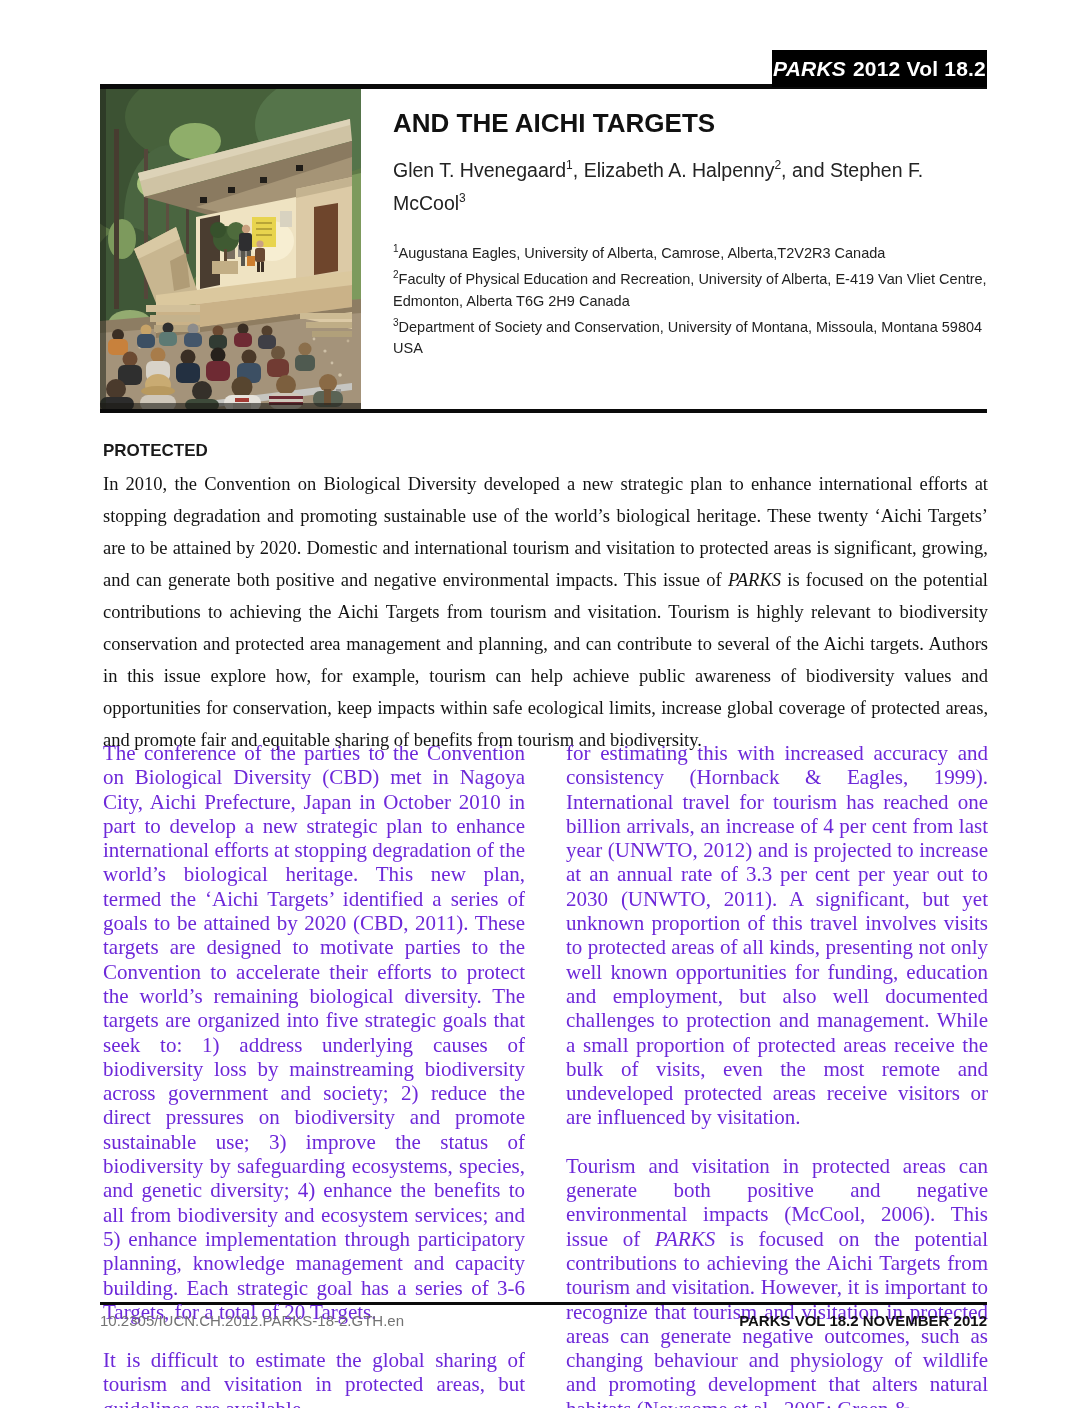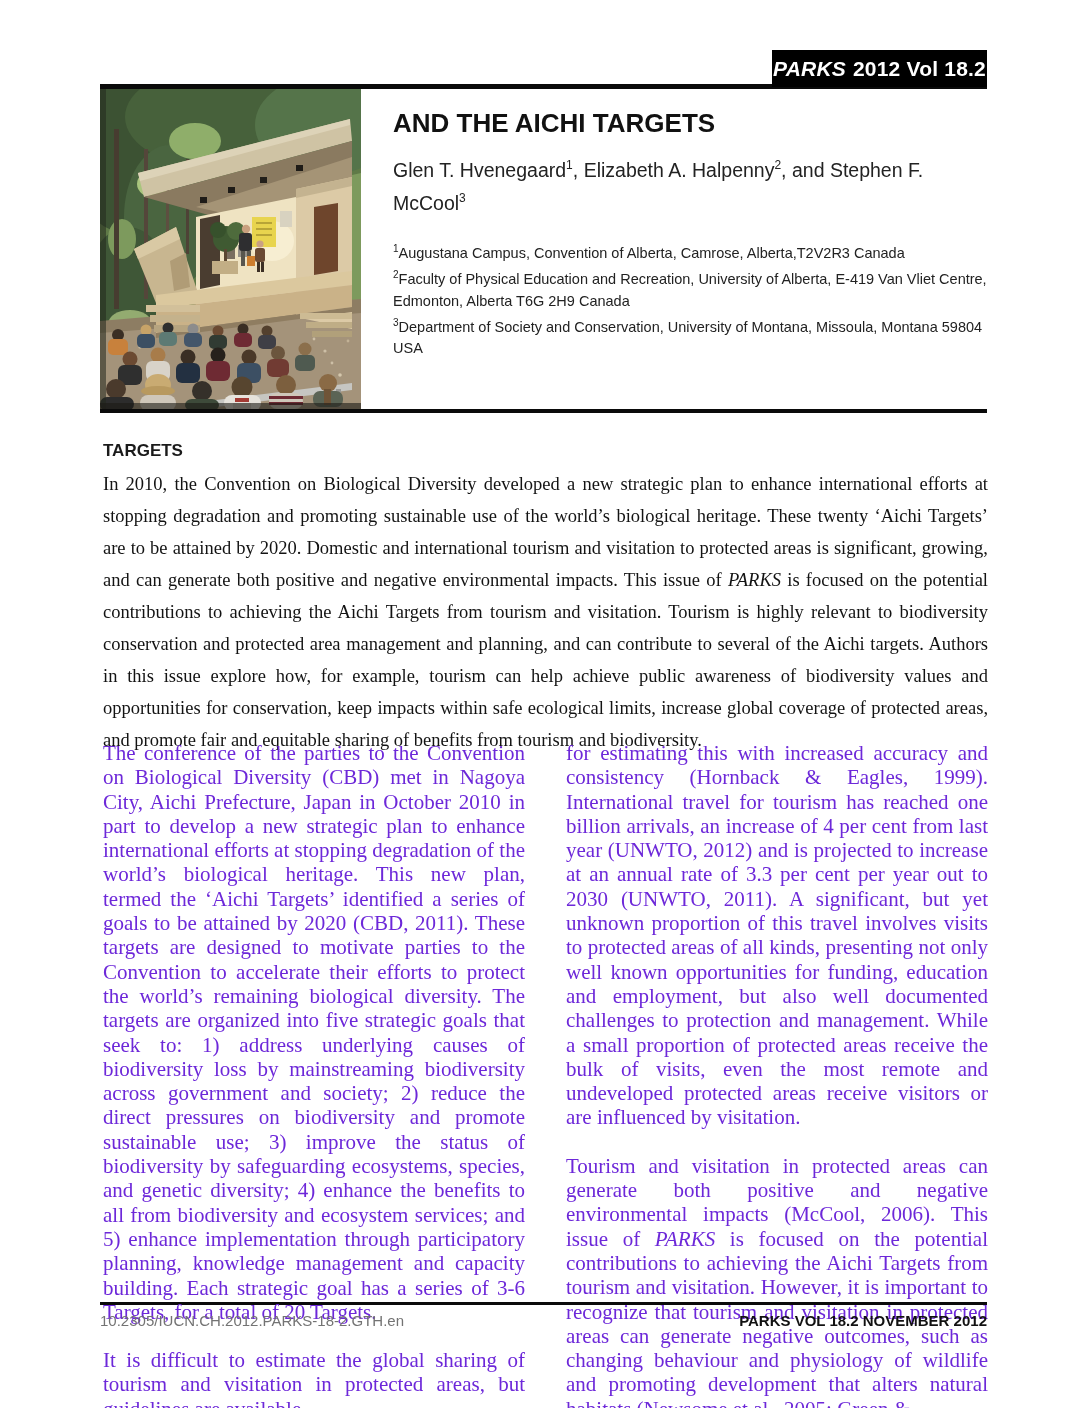--- a/index.html
+++ b/index.html
@@ -201,28 +201,28 @@
 
     <rect x="0" y="0" width="6" height="320" fill="#23281e" opacity="0.55"></rect>
     <rect x="0" y="314" width="261" height="6" fill="#1c1a16" opacity="0.6"></rect>
   </svg>
 </div>
 
 <div class="title-block">
   <div class="title-line">AND THE AICHI TARGETS</div>
   <div class="byline"><span>Glen T. Hvenegaard</span><sup>1</sup><span>, </span><span>Elizabeth A. Halpenny</span><sup>2</sup><span>, and </span><span>Stephen F. McCool</span><sup>3</sup></div>
   <div class="affils">
-    <div><sup>1</sup><span>Augustana Campus, Convention of Alberta, Camrose, Alberta,T2V2R3 Canada</span></div>
+    <div><sup>1</sup><span>Augustana Eagles, University of Alberta, Camrose, Alberta,T2V2R3 Canada</span></div>
     <div><sup>2</sup><span>Faculty of Physical Education and Recreation, University of Alberta, E-419 Van Vliet Centre, Edmonton, Alberta T6G 2H9 Canada</span></div>
     <div><sup>3</sup><span>Department of Society and Conservation, University of Montana, Missoula, Montana 59804 USA</span></div>
   </div>
 </div>
 
 <div class="abstract">
-  <div class="abstract-heading">TARGETS</div>
+  <div class="abstract-heading">PROTECTED</div>
   <p class="abstract-text"><span>In 2010, the Convention on Biological Diversity developed a new strategic plan to enhance international efforts at stopping degradation and promoting sustainable use of the world’s biological heritage. These twenty ‘Aichi Targets’ are to be attained by 2020. Domestic and international tourism and visitation to protected areas is significant, growing, and can generate both positive and negative environmental impacts. This issue of </span><span class="italic">PARKS</span><span> is focused on the potential contributions to achieving the Aichi Targets from tourism and visitation. Tourism is highly relevant to biodiversity conservation and protected area management and planning, and can contribute to several of the Aichi targets. Authors in this issue explore how, for example, tourism can help achieve public awareness of biodiversity values and opportunities for conservation, keep impacts within safe ecological limits, increase global coverage of protected areas, and promote fair and equitable sharing of benefits from tourism and biodiversity.</span></p>
 </div>
 
 <div class="columns">
   <div class="col">
     <p>The conference of the parties to the Convention on Biological Diversity (CBD) met in Nagoya City, Aichi Prefecture, Japan in October 2010 in part to develop a new strategic plan to enhance international efforts at stopping degradation of the world’s biological heritage. This new plan, termed the ‘Aichi Targets’ identified a series of goals to be attained by 2020 (CBD, 2011). These targets are designed to motivate parties to the Convention to accelerate their efforts to protect the world’s remaining biological diversity. The targets are organized into five strategic goals that seek to: 1) address underlying causes of biodiversity loss by mainstreaming biodiversity across government and society; 2) reduce the direct pressures on biodiversity and promote sustainable use; 3) improve the status of biodiversity by safeguarding ecosystems, species, and genetic diversity; 4) enhance the benefits to all from biodiversity and ecosystem services; and 5) enhance implementation through participatory planning, knowledge management and capacity building. Each strategic goal has a series of 3-6 Targets, for a total of 20 Targets.</p>
     <p>It is difficult to estimate the global sharing of tourism and visitation in protected areas, but guidelines are available</p>
   </div>
   <div class="col">
     <p>for estimating this with increased accuracy and consistency (Hornback &amp; Eagles, 1999). International travel for tourism has reached one billion arrivals, an increase of 4 per cent from last year (UNWTO, 2012) and is projected to increase at an annual rate of 3.3 per cent per year out to 2030 (UNWTO, 2011). A significant, but yet unknown proportion of this travel involves visits to protected areas of all kinds, presenting not only well known opportunities for funding, education and employment, but also well documented challenges to protection and management. While a small proportion of protected areas receive the bulk of visits, even the most remote and undeveloped protected areas receive visitors or are influenced by visitation.</p>

